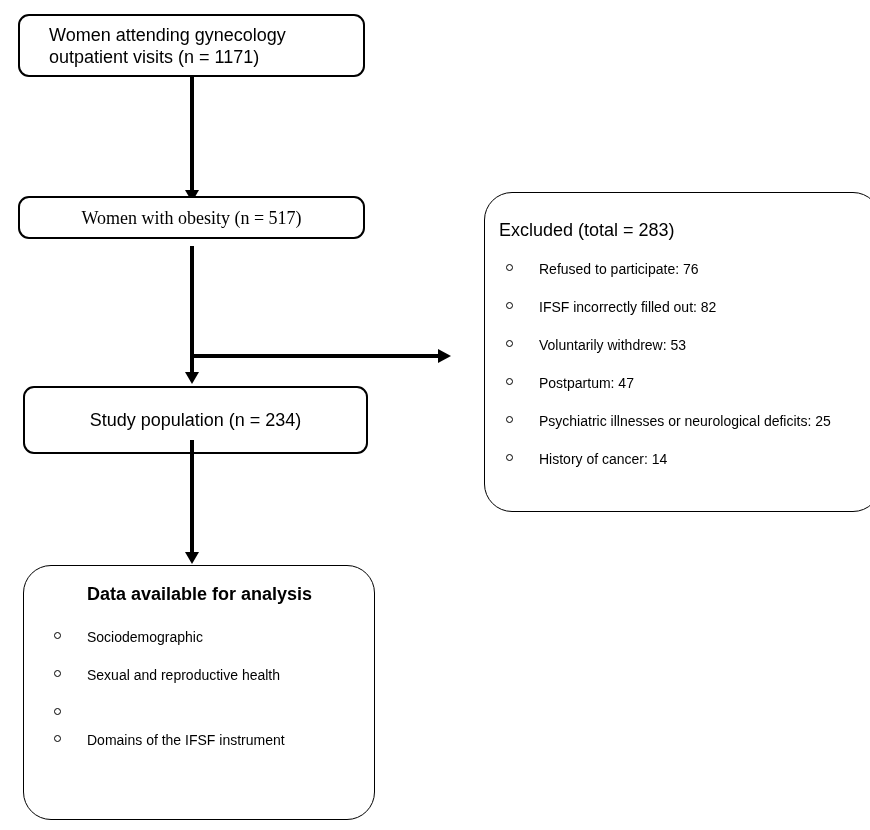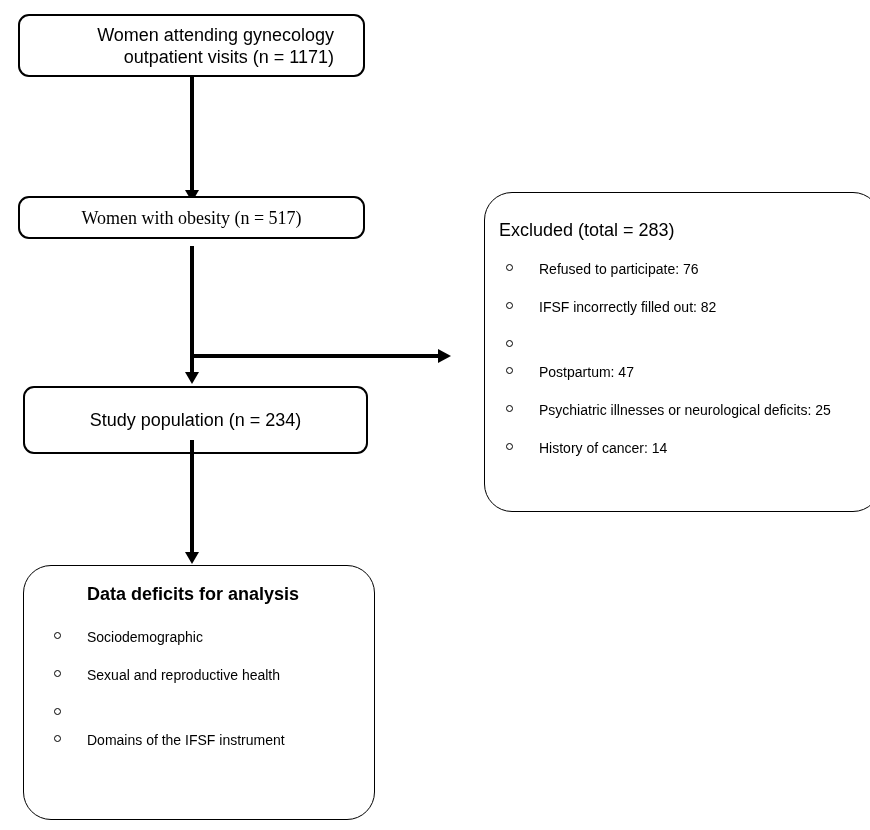--- a/index.html
+++ b/index.html
@@ -17,21 +17,21 @@
     position: absolute;
     box-sizing: border-box;
     background: #ffffff;
     border: 2px solid #000000;
   }
   .box.small {
     border-radius: 11px;
     display: flex;
     align-items: center;
     justify-content: center;
-    text-align: right;
+    text-align: left;
   }
   .box.big {
     border: 1.4px solid #000000;
     border-radius: 28px;
   }
   .box1 { left: 18px;  top: 14px;  width: 347px; height: 63px; }
   .box2 { left: 18px;  top: 196px; width: 347px; height: 43px; font-family: Liberation Serif, serif; }
   .box3 { left: 23px;  top: 386px; width: 345px; height: 68px; }
   .boxExcl { left: 484px; top: 192px; width: 397px; height: 320px; padding: 26px 28px 0 14px; box-sizing: border-box; }
   .boxData { left: 23px;  top: 565px; width: 352px; height: 255px; padding: 17px 28px 0 30px; box-sizing: border-box; }
@@ -133,20 +133,21 @@
     <div class="li">
       <span class="bullet"></span>
       <span class="li-text">Refused to participate: 76</span>
     </div>
     <div class="li">
       <span class="bullet"></span>
       <span class="li-text">IFSF incorrectly filled out: 82</span>
     </div>
     <div class="li">
       <span class="bullet"></span>
+      <span class="li-text">Voluntarily withdrew: 53</span>
     </div>
     <div class="li">
       <span class="bullet"></span>
       <span class="li-text">Postpartum: 47</span>
     </div>
     <div class="li">
       <span class="bullet"></span>
       <span class="li-text">Psychiatric illnesses or neurological deficits: 25</span>
     </div>
     <div class="li">
@@ -156,21 +157,21 @@
   </div>
 
   <div class="box small box3">
     <span class="box-text">Study population (n = 234)</span>
   </div>
 
   <div class="vline arrow3-line"></div>
   <div class="head-down arrow3-head"></div>
 
   <div class="box big boxData">
-    <div class="panel-title">Data deficits for analysis</div>
+    <div class="panel-title">Data available for analysis</div>
     <div class="li">
       <span class="bullet"></span>
       <span class="li-text">Sociodemographic</span>
     </div>
     <div class="li">
       <span class="bullet"></span>
       <span class="li-text">Sexual and reproductive health</span>
     </div>
     <div class="li">
       <span class="bullet"></span>

